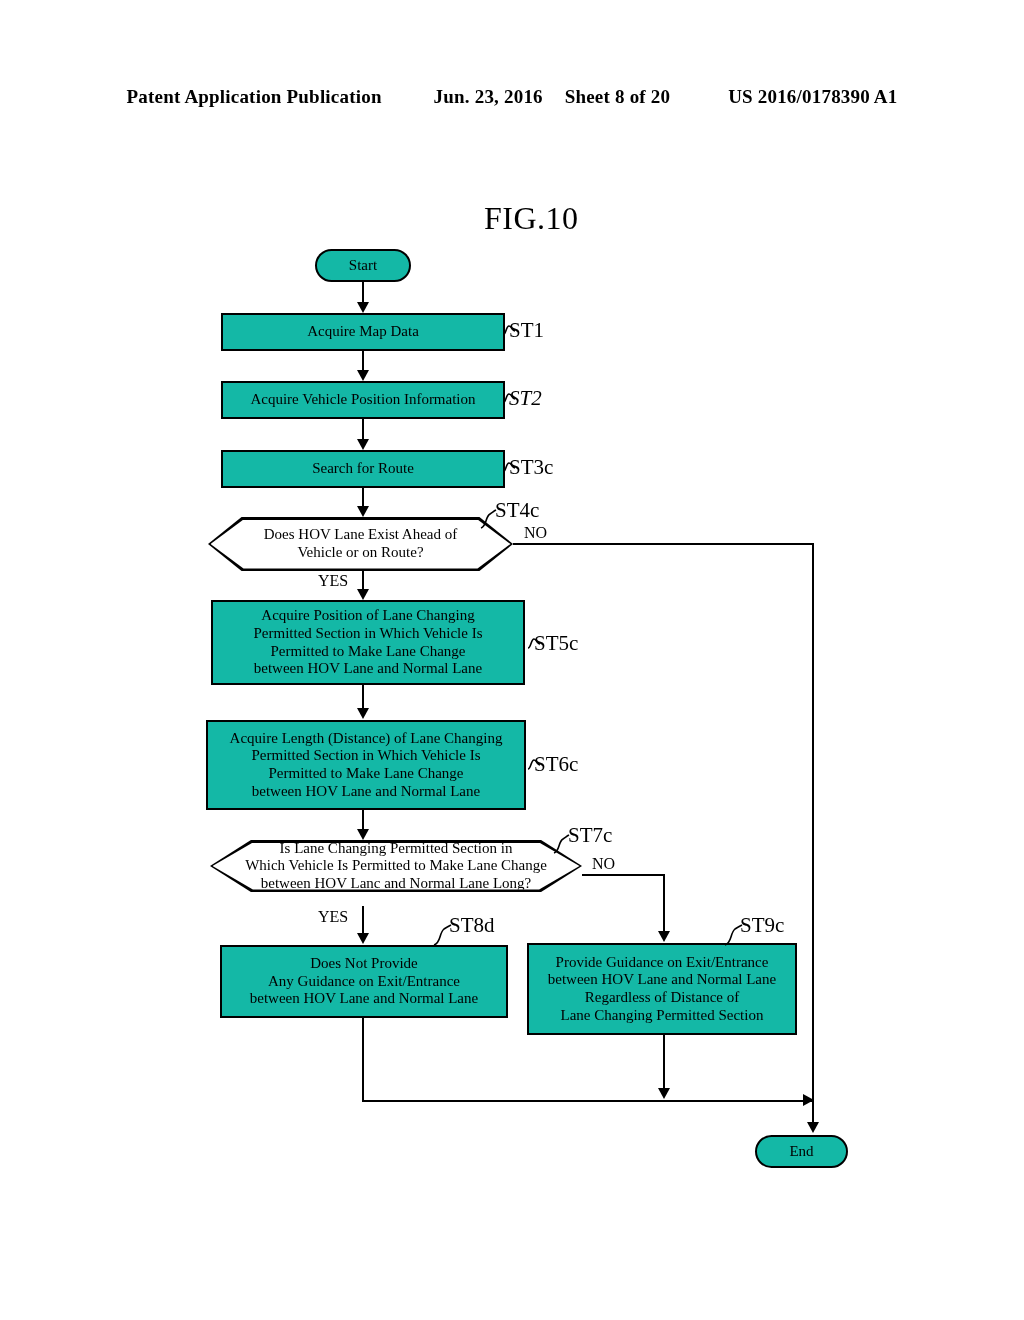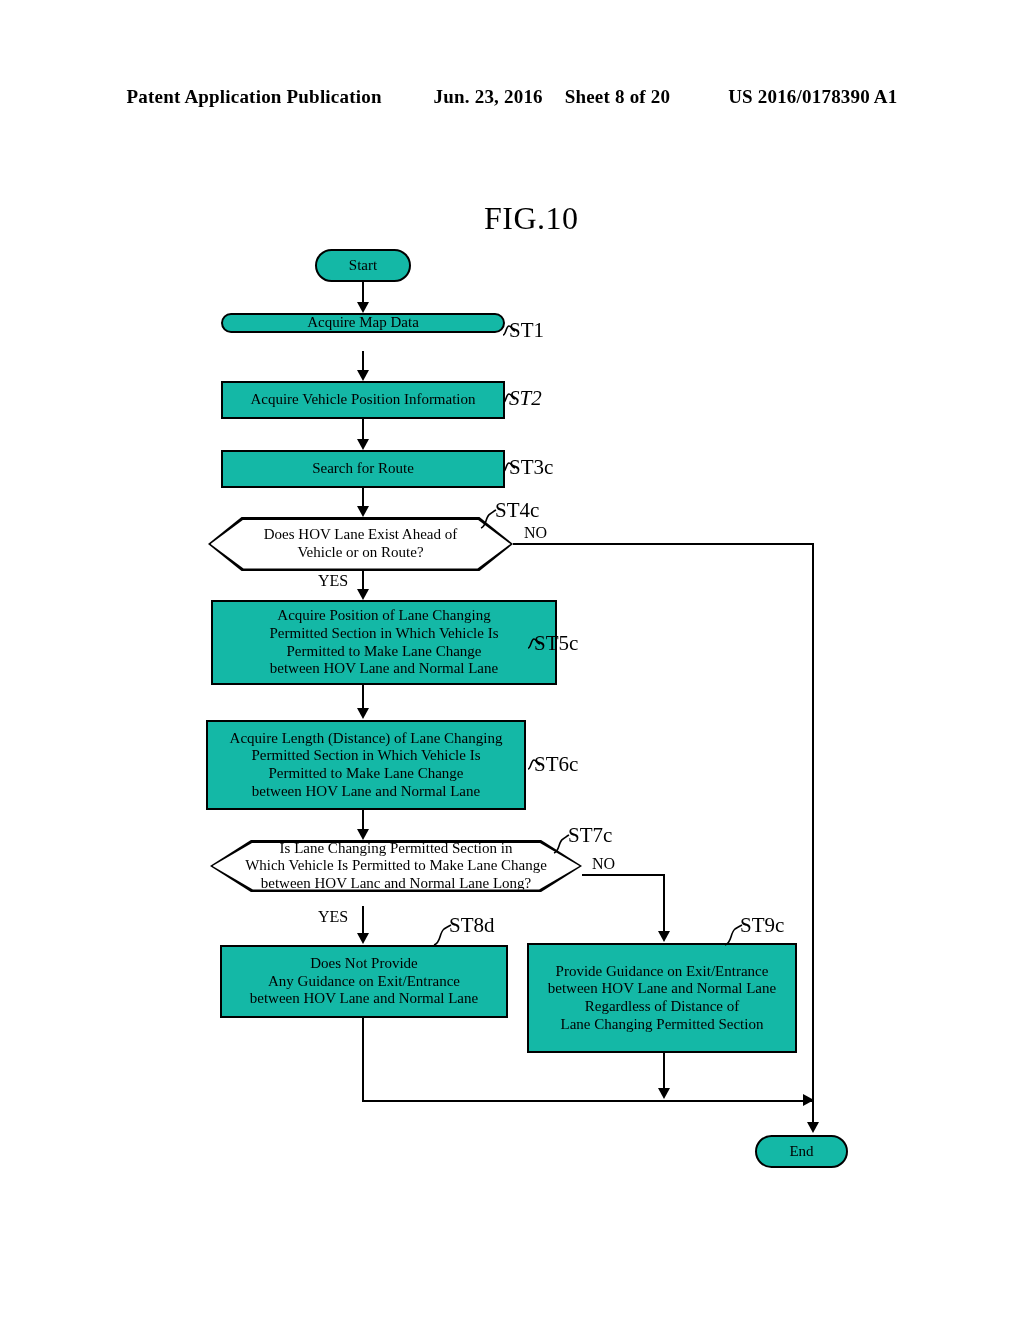--- a/index.html
+++ b/index.html
@@ -146,40 +146,40 @@
   <span class="gap-c"></span>
   <span class="seg">US 2016/0178390 A1</span>
 </div>
 
 <div id="fig-title">FIG.10</div>
 
 <div class="node terminal" style="left:315px; top:249px; width:96px; height:33px;">
   <span class="txt">Start</span>
 </div>
 
-<div class="node process" style="left:221px; top:313px; width:284px; height:20px;border-radius:13px;">
+<div class="node process" style="left:221px; top:313px; width:284px; height:38px;">
   <span class="txt">Acquire Map Data</span>
 </div>
 
 <div class="node process" style="left:221px; top:381px; width:284px; height:38px;">
   <span class="txt">Acquire Vehicle Position Information</span>
 </div>
 
 <div class="node process" style="left:221px; top:450px; width:284px; height:38px;">
   <span class="txt">Search for Route</span>
 </div>
 
 <div class="node decision" style="left:208px; top:517px; width:305px; height:54px;">
   <div class="inner">
     <span class="txt">Does HOV Lane Exist Ahead of
 Vehicle or on Route?</span>
   </div>
 </div>
 
-<div class="node process" style="left:211px; top:600px; width:346px; height:85px;">
+<div class="node process" style="left:211px; top:600px; width:314px; height:85px;">
   <span class="txt">Acquire Position of Lane Changing
 Permitted Section in Which Vehicle Is
 Permitted to Make Lane Change
 between HOV Lane and Normal Lane</span>
 </div>
 
 <div class="node process" style="left:206px; top:720px; width:320px; height:90px;">
   <span class="txt">Acquire Length (Distance) of Lane Changing
 Permitted Section in Which Vehicle Is
 Permitted to Make Lane Change
@@ -193,21 +193,21 @@
 between HOV Lanc and Normal Lane Long?</span>
   </div>
 </div>
 
 <div class="node process" style="left:220px; top:945px; width:288px; height:73px;">
   <span class="txt">Does Not Provide
 Any Guidance on Exit/Entrance
 between HOV Lane and Normal Lane</span>
 </div>
 
-<div class="node process" style="left:527px; top:943px; width:270px; height:110px;">
+<div class="node process" style="left:527px; top:943px; width:270px; height:92px;">
   <span class="txt">Provide Guidance on Exit/Entrance
 between HOV Lane and Normal Lane
 Regardless of Distance of
 Lane Changing Permitted Section</span>
 </div>
 
 <div class="node terminal" style="left:755px; top:1135px; width:93px; height:33px;">
   <span class="txt">End</span>
 </div>
 

